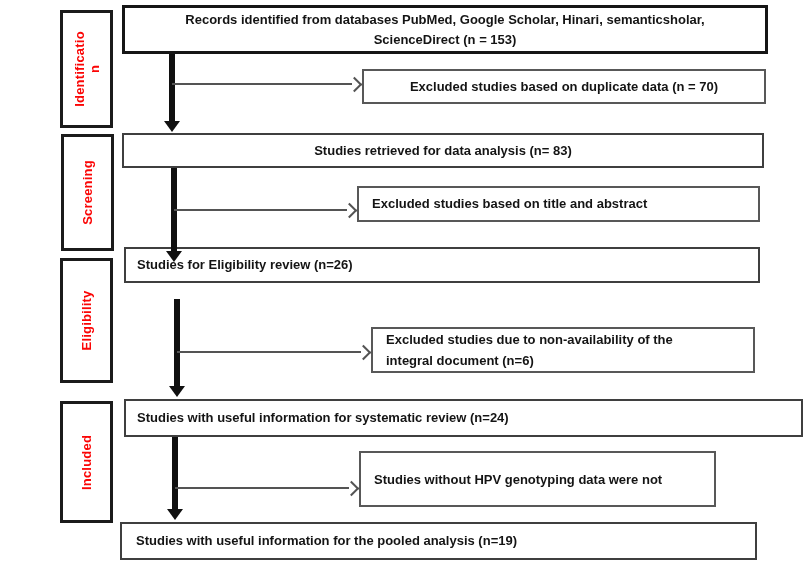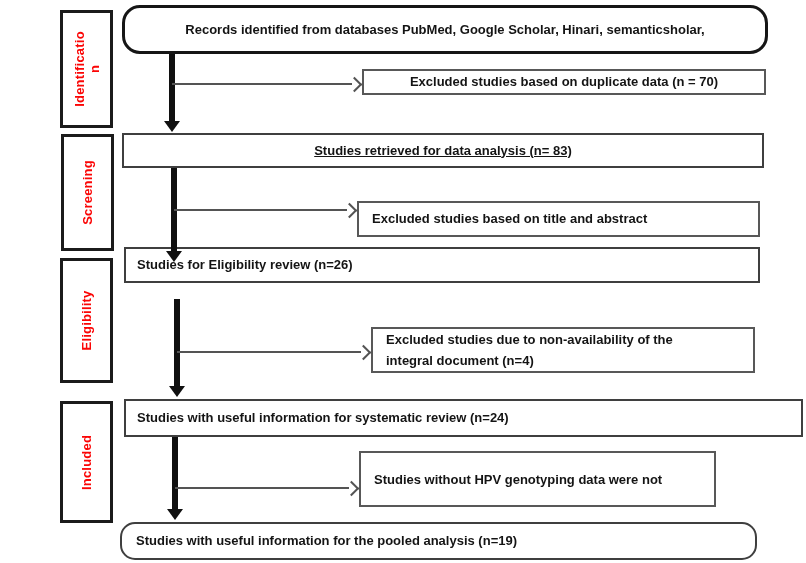--- a/index.html
+++ b/index.html
@@ -68,54 +68,55 @@
       <span class="pl-line">Eligibility</span>
     </div>
   </div>
 
   <div class="phase-box" style="left:60px; top:401px; width:47px; height:116px;">
     <div class="phase-label">
       <span class="pl-line">Included</span>
     </div>
   </div>
 
-  <div class="flow-box flow-main thick txt-center" style="left:122px; top:5px; width:646px; height:49px;border-radius:18px;">
+  <div class="flow-box flow-main thick txt-center" style="left:122px; top:5px; width:646px; height:49px;">
     <div>Records identified from databases PubMed, Google Scholar, Hinari, semanticsholar,</div>
+    <div>ScienceDirect (n = 153)</div>
   </div>
 
-  <div class="flow-box flow-side txt-center" style="left:362px; top:69px; width:404px; height:26px;">
+  <div class="flow-box flow-side txt-center" style="left:362px; top:69px; width:404px; height:35px;">
     <div>Excluded studies based on duplicate data (n = 70)</div>
   </div>
 
-  <div class="flow-box flow-main txt-center" style="left:122px; top:133px; width:642px; height:35px;text-decoration:underline;">
+  <div class="flow-box flow-main txt-center" style="left:122px; top:133px; width:642px; height:35px;">
     <div>Studies retrieved for data analysis (n= 83)</div>
   </div>
 
-  <div class="flow-box flow-side txt-left" style="left:357px; top:201px; width:403px; height:36px; padding-left:13px;">
+  <div class="flow-box flow-side txt-left" style="left:357px; top:186px; width:403px; height:36px; padding-left:13px;">
     <div>Excluded studies based on title and abstract</div>
   </div>
 
   <div class="flow-box flow-main txt-left" style="left:124px; top:247px; width:636px; height:36px; padding-left:11px;">
     <div>Studies for Eligibility review (n=26)</div>
   </div>
 
   <div class="flow-box flow-side txt-left" style="left:371px; top:327px; width:384px; height:46px; padding-left:13px; line-height:21px;">
     <div>Excluded studies due to non-availability of the</div>
-    <div>integral document (n=4)</div>
+    <div>integral document (n=6)</div>
   </div>
 
   <div class="flow-box flow-main txt-left" style="left:124px; top:399px; width:679px; height:38px; padding-left:11px;">
     <div>Studies with useful information for systematic review (n=24)</div>
   </div>
 
   <div class="flow-box flow-side txt-left" style="left:359px; top:451px; width:357px; height:56px; padding-left:13px; line-height:21px;">
     <div>Studies without HPV genotyping data were not</div>
   </div>
 
-  <div class="flow-box flow-main txt-left" style="left:120px; top:522px; width:637px; height:38px; padding-left:14px;border-radius:15px;">
+  <div class="flow-box flow-main txt-left" style="left:120px; top:522px; width:637px; height:38px; padding-left:14px;">
     <div>Studies with useful information for the pooled analysis (n=19)</div>
   </div>
 
   <div class="varrow" style="left:169px; top:54px;  height:67px;"></div>
   <div class="varrow" style="left:171px; top:168px; height:83px;"></div>
   <div class="varrow" style="left:174px; top:299px; height:87px;"></div>
   <div class="varrow" style="left:172px; top:437px; height:72px;"></div>
 
   <div class="harrow" style="left:172px; top:83px;  width:180px;"></div>
   <div class="harrow" style="left:174px; top:209px; width:173px;"></div>

